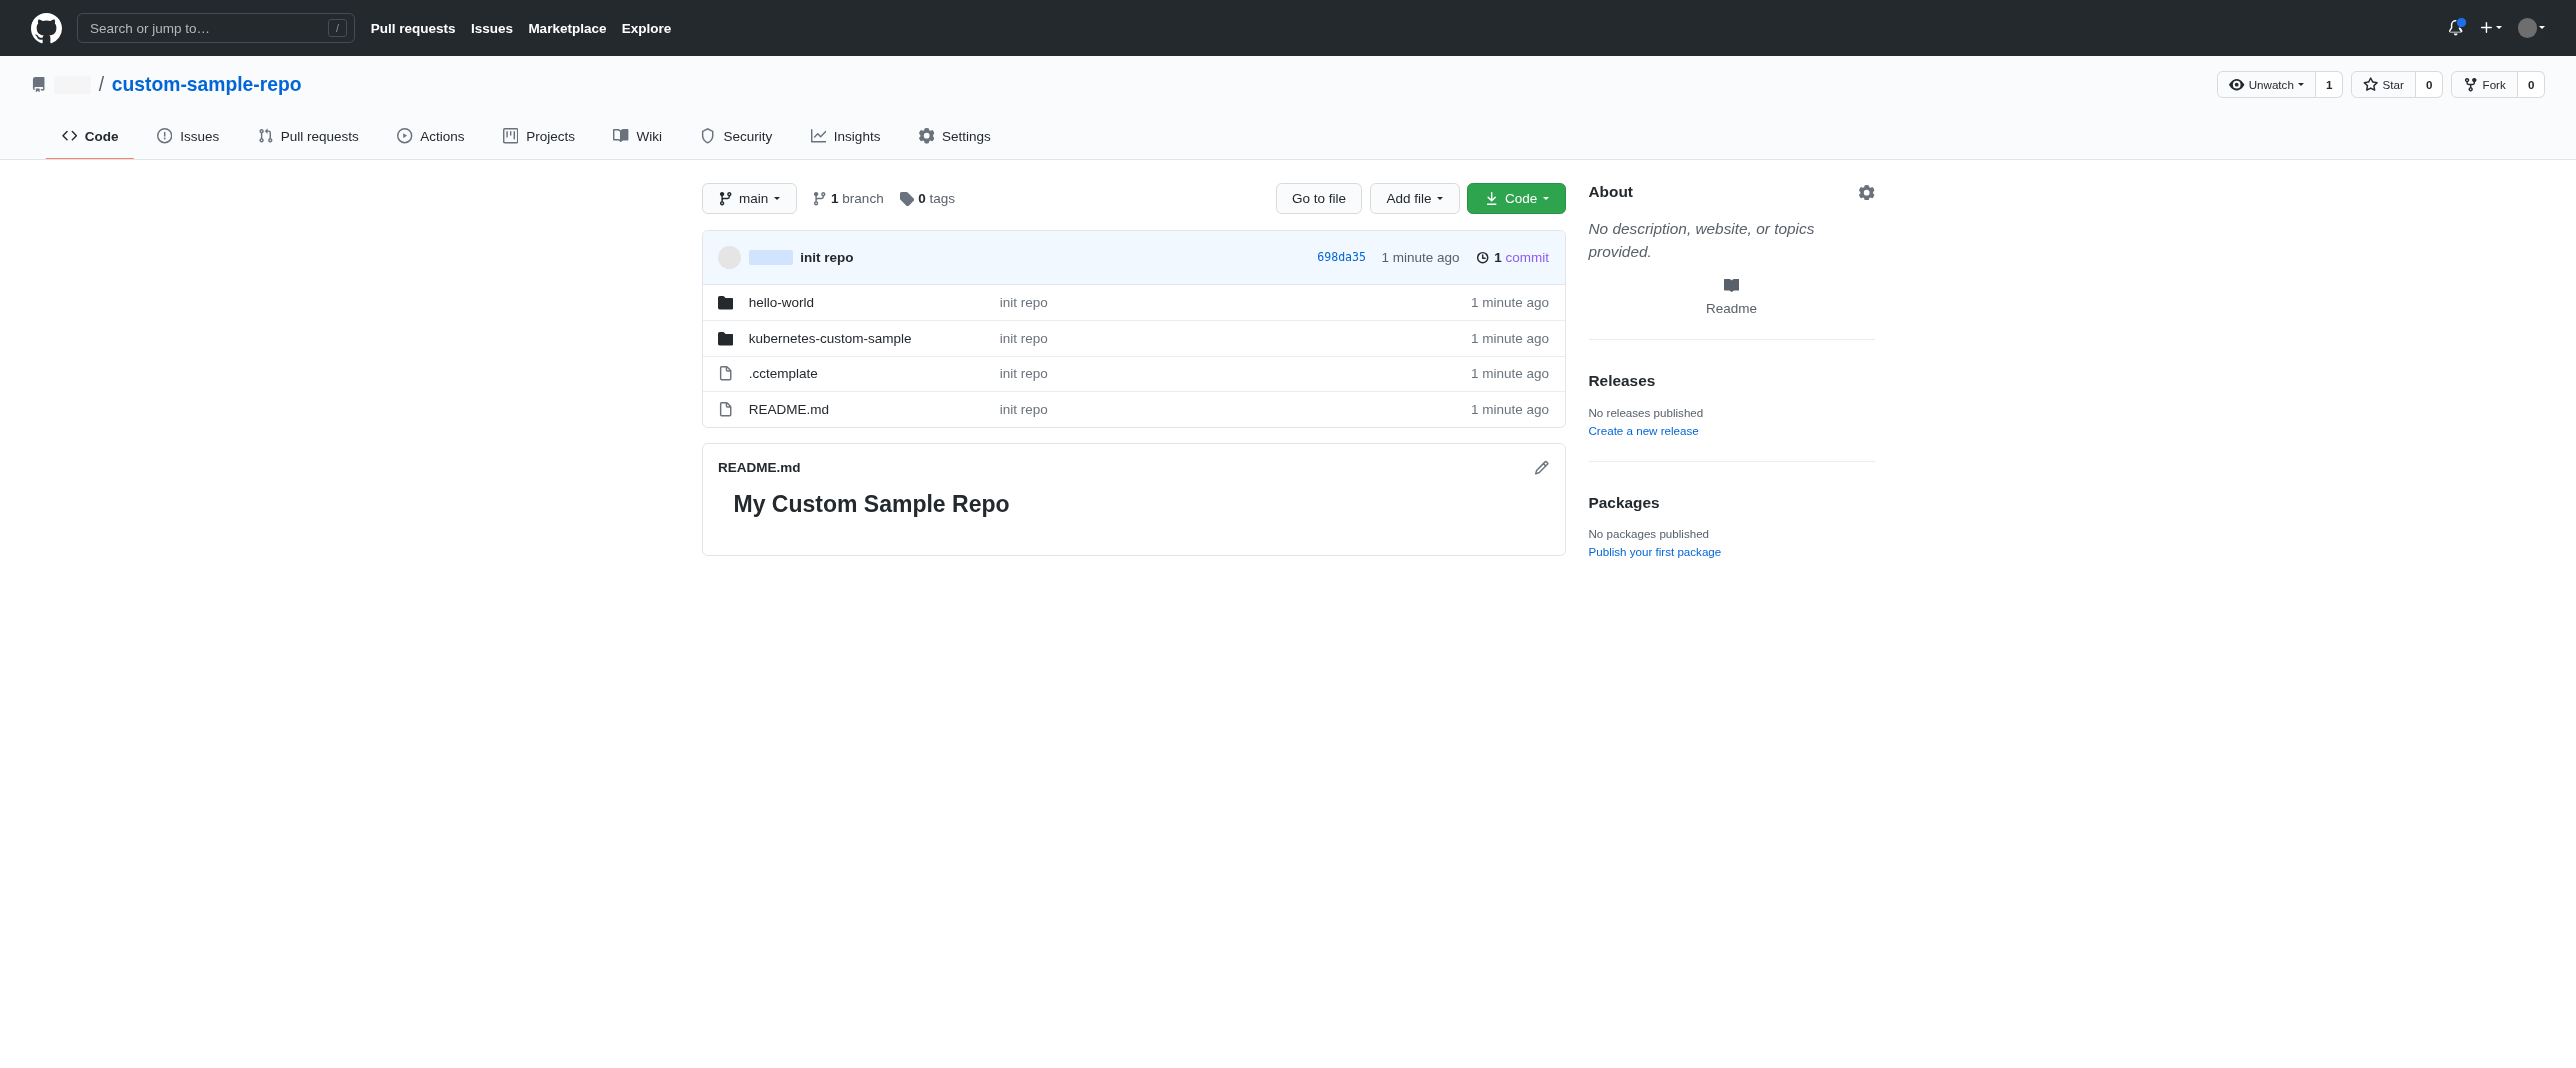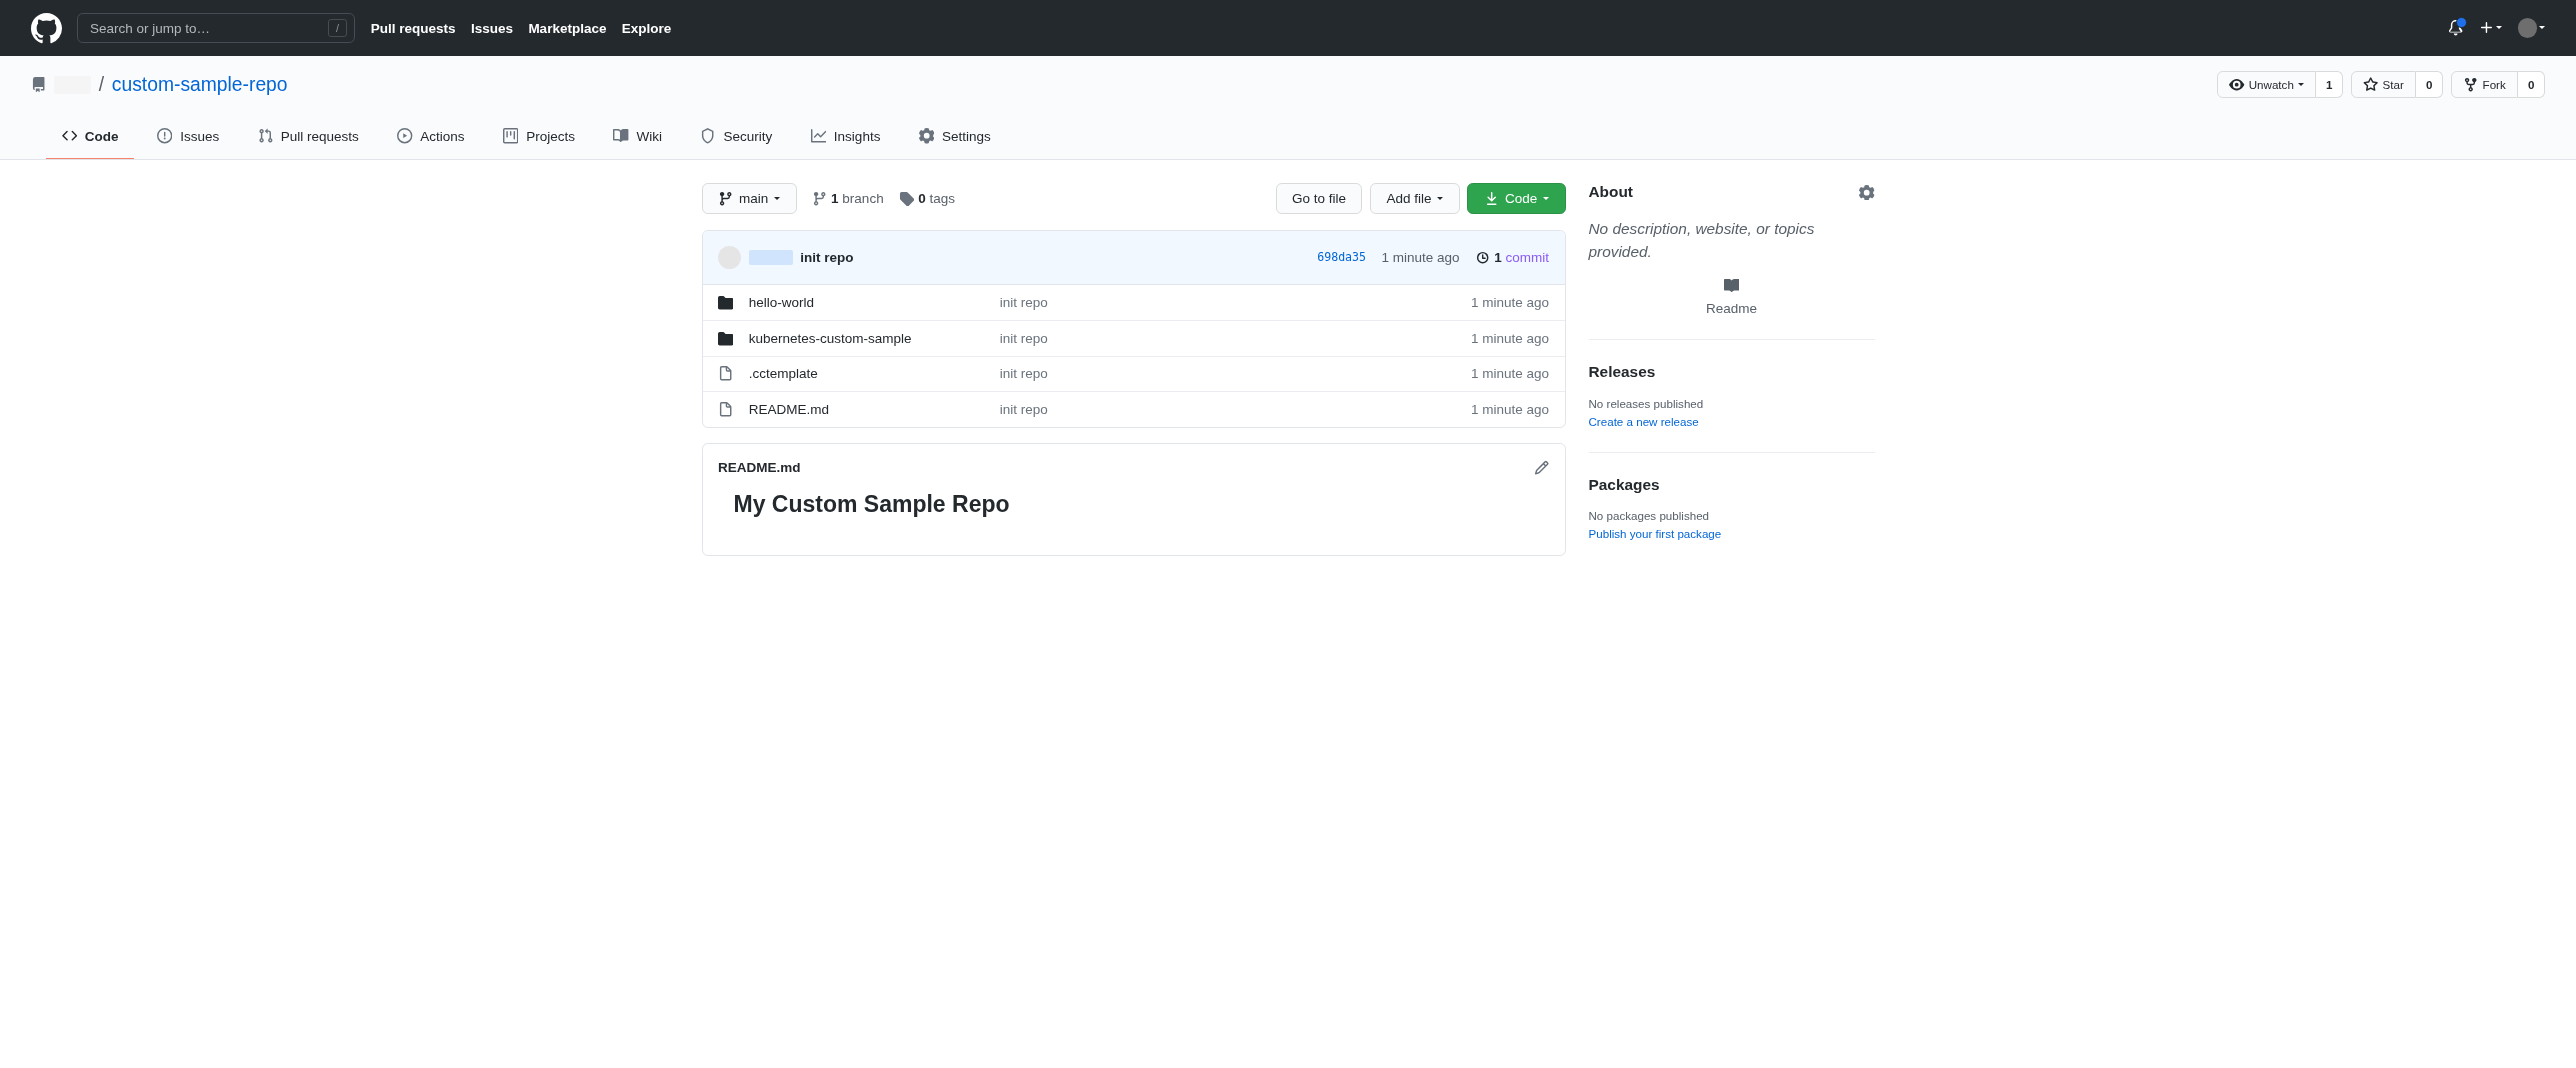--- a/index.html
+++ b/index.html
@@ -22,21 +22,21 @@
 .avatar-hdr { width: 19.3px; height: 19.3px; background: #6e6e6e; border-radius: 50%; }
 .caret-down { width: 0; height: 0; border-left: 3.9px solid transparent; border-right: 3.9px solid transparent; border-top: 3.9px solid currentColor; }
 
 
 .repohead { background: #fafbfc; border-bottom: 1px solid #e1e4e8; }
 .repohead-inner { padding: 15.4px 31px 0; }
 .repo-title-row { display: flex; align-items: center; margin-bottom: 15.4px; }
 .repo-title { display: flex; align-items: center; font-size: 19.3px; gap: 7.7px; }
 .repo-title .owner-blur { width: 37px; height: 17.4px; background: #f5f5f5; border-radius: 1.9px; display: inline-block; }
 .repo-title a { color: #0366d6; }
-.repo-title .reponame { font-weight: 400; }
+.repo-title .reponame { font-weight: 700; }
 .repo-title .divider { color: #586069; }
 .repo-actions { margin-left: auto; display: flex; gap: 7.7px; }
 .btn-count { display: flex; }
 .btn-social { display: flex; align-items: center; gap: 3.9px; padding: 2.9px 11.6px; font-size: 11.6px; font-weight: 500; line-height: 19.3px; background: #fafbfc; border: 1px solid #d9dbdb; border-radius: 5.8px 0 0 5.8px; cursor: pointer; color: #24292e; }
 .social-count { padding: 2.9px 9.6px; font-size: 11.6px; font-weight: 600; line-height: 19.3px; background: #fff; border: 1px solid #d9dbdb; border-left: none; border-radius: 0 5.8px 5.8px 0; color: #24292e; }
 .reponav { display: flex; gap: 7.7px; padding: 0 15.4px; }
 .reponav-item { display: flex; align-items: center; gap: 7.7px; padding: 7.7px 15.4px; font-size: 13.5px; line-height: 29px; color: #24292e; border-bottom: 1.9px solid transparent; cursor: pointer; }
 .reponav-item.selected { border-bottom-color: #f9826c; font-weight: 600; }
 .reponav-item svg { fill: #6a737d; }
 .reponav-item.selected svg { fill: #24292e; }
@@ -75,21 +75,21 @@
 .Box-row .ftime { color: #6a737d; text-align: right; }
 
 
 .readme-box { margin-top: 15.4px; border: 1px solid #e1e4e8; border-radius: 5.8px; }
 .readme-header { padding: 15.4px; display: flex; align-items: center; justify-content: space-between; }
 .readme-header strong { font-size: 13.5px; font-weight: 600; }
 .readme-body { padding: 0 31px 31px; }
 .readme-body h1 { font-size: 23px; font-weight: 600; padding-bottom: 0.3em; }
 
 
-.sb-section { padding-bottom: 23px; margin-bottom: 23px; border-bottom: 1px solid #eaecef; }
+.sb-section { padding-bottom: 23px; margin-bottom: 32px; border-bottom: 1px solid #eaecef; }
 .sb-section:last-child { border-bottom: none; }
 .sb-head { display: flex; align-items: center; justify-content: space-between; margin-bottom: 15.4px; }
 .sb-head h2 { font-size: 15.4px; font-weight: 600; }
 .sb-desc { font-style: italic; color: #586069; font-size: 15.4px; margin-bottom: 15.4px; line-height: 1.5; }
 .sb-link-row { display: flex; align-items: center; gap: 7.7px; color: #586069; cursor: pointer; flex-direction: column; }
 .sb-muted { font-size: 11.6px; color: #586069; margin-bottom: 3.9px; }
 .sb-link { font-size: 11.6px; color: #0366d6; cursor: pointer; }
 
 .octicon { display: inline-block; vertical-align: text-bottom; fill: currentColor; }
 .text-gray { color: #6a737d; }

